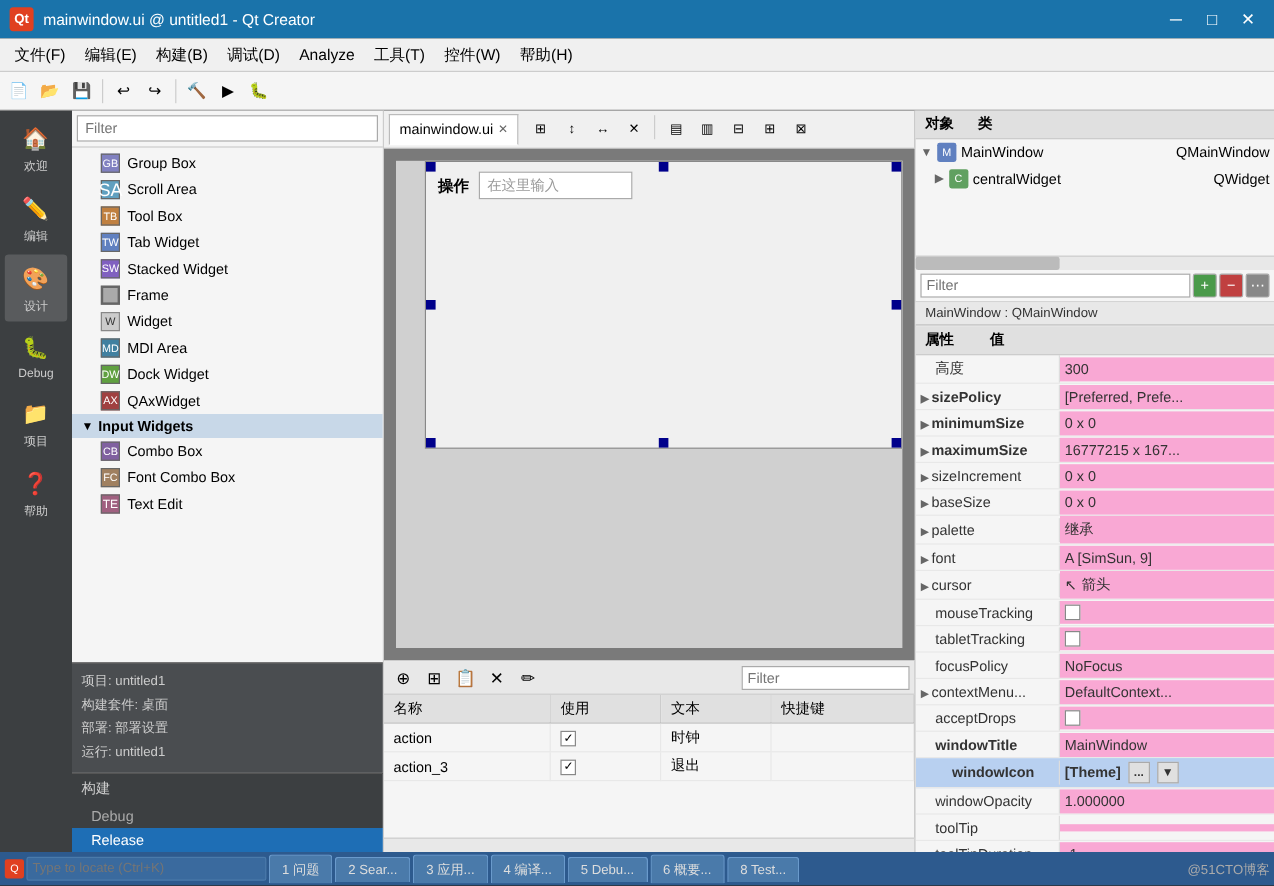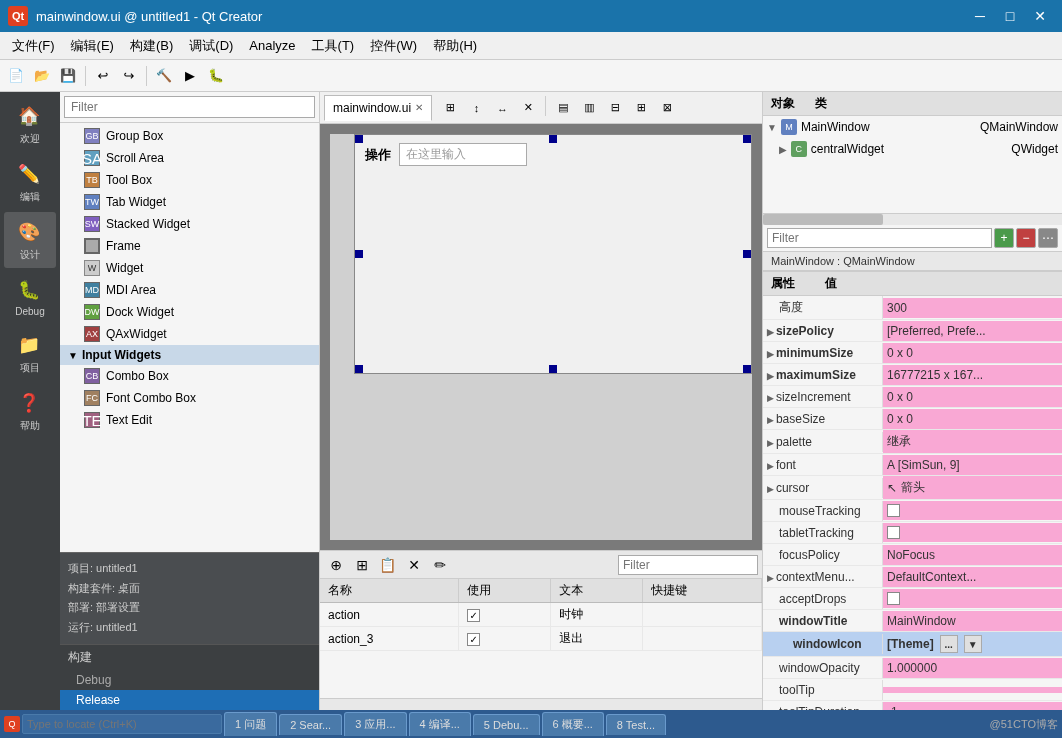--- a/index.html
+++ b/index.html
@@ -478,21 +478,21 @@
         </div>
         <div class="widget-item">
           <div class="wi-icon" style="background:#8060a0; border:1px solid #666; display:flex; align-items:center; justify-content:center; font-size:9px; color:white;">CB</div>
           <span>Combo Box</span>
         </div>
         <div class="widget-item">
           <div class="wi-icon" style="background:#a08060; border:1px solid #666; display:flex; align-items:center; justify-content:center; font-size:9px; color:white;">FC</div>
           <span>Font Combo Box</span>
         </div>
         <div class="widget-item">
-          <div class="wi-icon" style="background:#a06080; border:1px solid #666; display:flex; align-items:center; justify-content:center; font-size:15px; color:white;">TE</div>
+          <div class="wi-icon" style="background:#a06080; border:1px solid #666; display:flex; align-items:center; justify-content:center; font-size:10px; color:white;">TE</div>
           <span>Text Edit</span>
         </div>
       </div>
 
       <div style="background:#4a4d50; color:#ccc; font-size:11px; padding:6px 8px; line-height:1.8; border-top:1px solid #666;">
         <div>项目: untitled1</div>
         <div>构建套件: 桌面</div>
         <div>部署: 部署设置</div>
         <div>运行: untitled1</div>
       </div>

